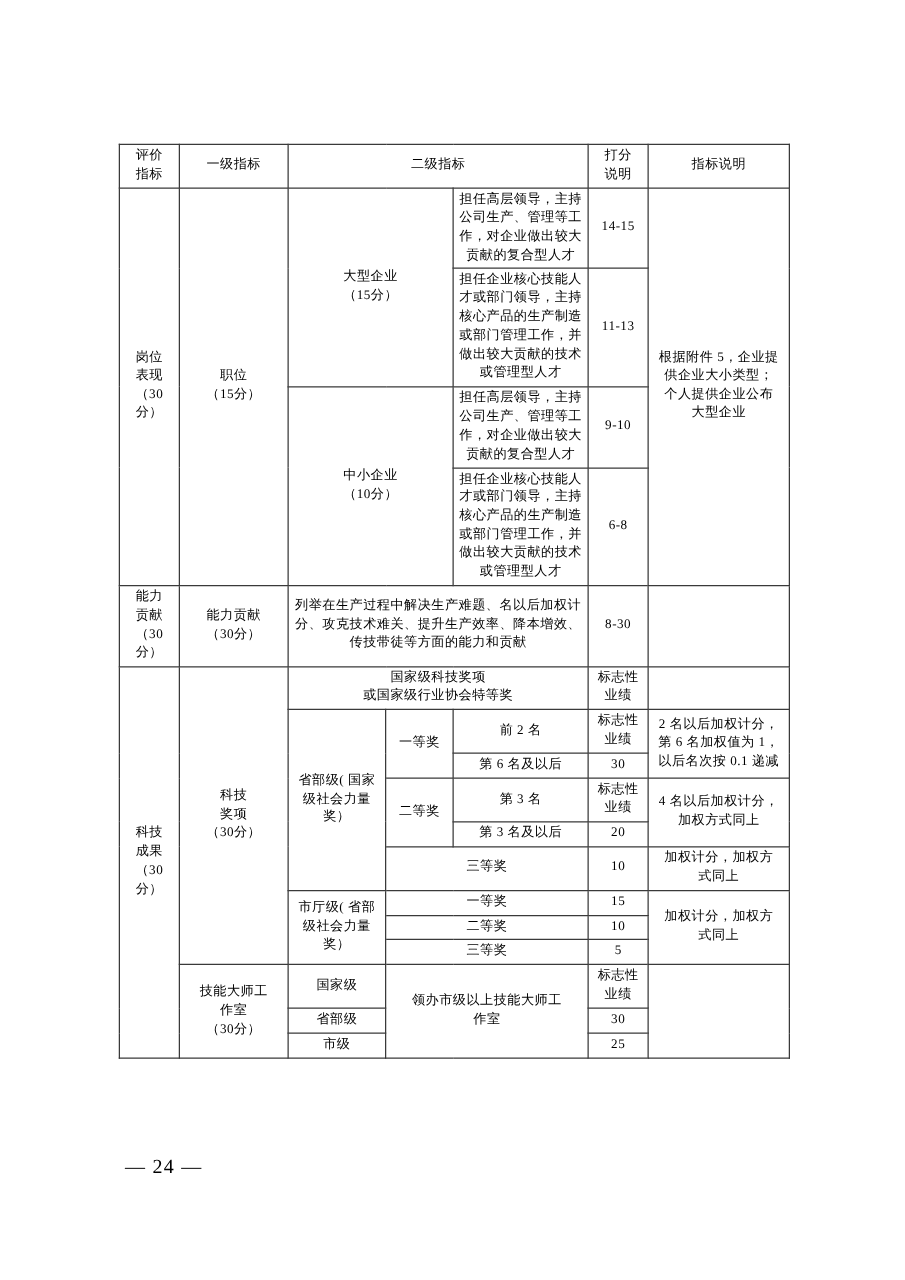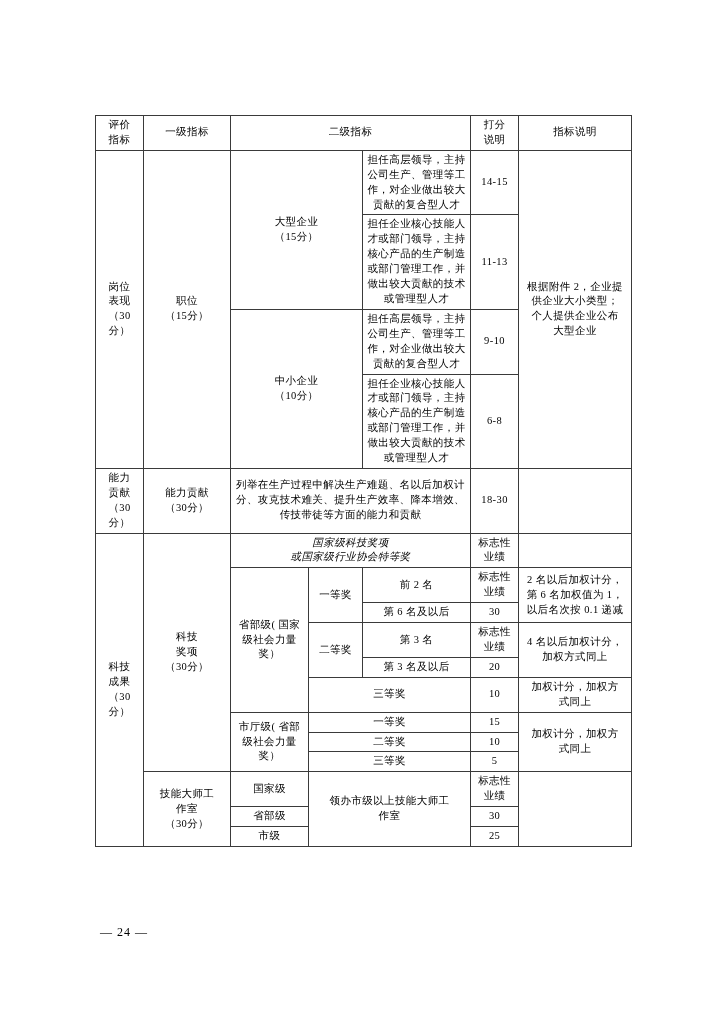--- a/index.html
+++ b/index.html
@@ -56,27 +56,27 @@
     padding-right: 4px;
     vertical-align: top;
     padding-top: 5px;
     letter-spacing: 0.3px;
   }
   .num {
     font-family: "Liberation Serif", "DejaVu Serif", serif;
     letter-spacing: 0;
   }
   .vmid { vertical-align: middle; }
-  .vtop { vertical-align: top; padding-top: 5px; font-style: italic; }
+  .vtop { vertical-align: top; padding-top: 5px; }
   .narrowtxt { letter-spacing: 0.2px; }
   .pagenum {
     position: absolute;
     left: 100px;
     top: 925px;
-    font-size: 12px;
+    font-size: 16px;
     letter-spacing: 1px;
     font-family: "Liberation Serif", "DejaVu Serif", serif;
   }
 </style>
 </head>
 <body>
 
 <div class="page">
 
   <table class="grid">
@@ -116,21 +116,21 @@
           <span>职位</span><br>
           <span>（15分）</span>
         </td>
         <td rowspan="2" colspan="2" class="vmid">
           <span>大型企业</span><br>
           <span>（15分）</span>
         </td>
         <td class="desc">担任高层领导，主持公司生产、管理等工作，对企业做出较大贡献的复合型人才</td>
         <td class="num vmid">14-15</td>
         <td rowspan="4" class="desc">
-          <span>根据附件 2，企业提</span><br>
+          <span>根据附件 5，企业提</span><br>
           <span>供企业大小类型；</span><br>
           <span>个人提供企业公布</span><br>
           <span>大型企业</span>
         </td>
       </tr>
       <tr>
         <td class="desc">担任企业核心技能人才或部门领导，主持核心产品的生产制造或部门管理工作，并做出较大贡献的技术或管理型人才</td>
         <td class="num vmid">11-13</td>
       </tr>
 
@@ -152,21 +152,21 @@
           <span>能力</span><br>
           <span>贡献</span><br>
           <span>（30</span><br>
           <span>分）</span>
         </td>
         <td class="vmid">
           <span>能力贡献</span><br>
           <span>（30分）</span>
         </td>
         <td colspan="3" class="desc">列举在生产过程中解决生产难题、名以后加权计分、攻克技术难关、提升生产效率、降本增效、传技带徒等方面的能力和贡献</td>
-        <td class="num vmid">18-30</td>
+        <td class="num vmid">8-30</td>
         <td></td>
       </tr>
 
       <tr>
         <td rowspan="12" class="vmid">
           <span>科技</span><br>
           <span>成果</span><br>
           <span>（30</span><br>
           <span>分）</span>
         </td>

